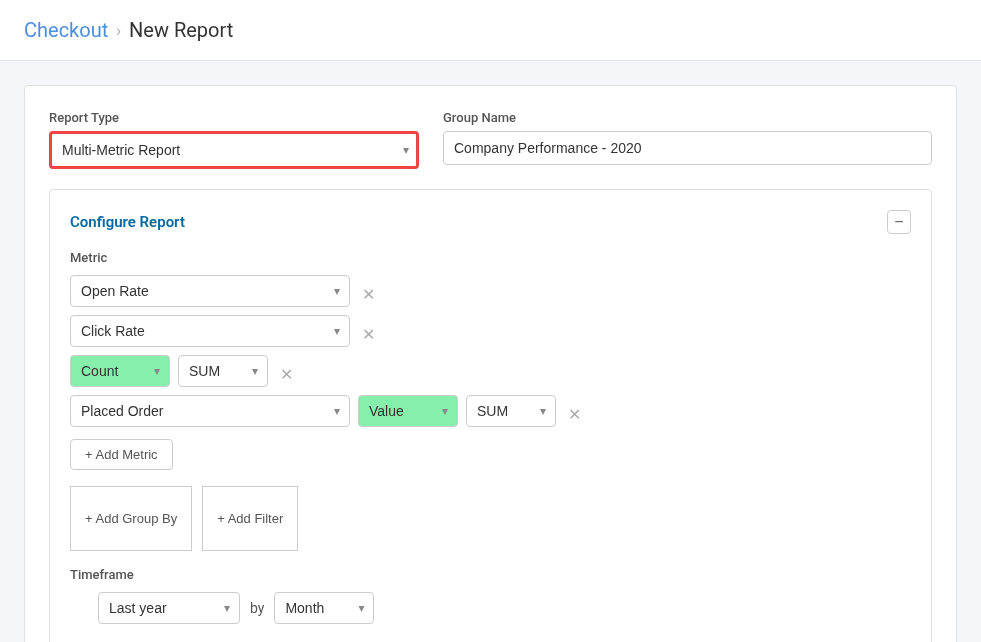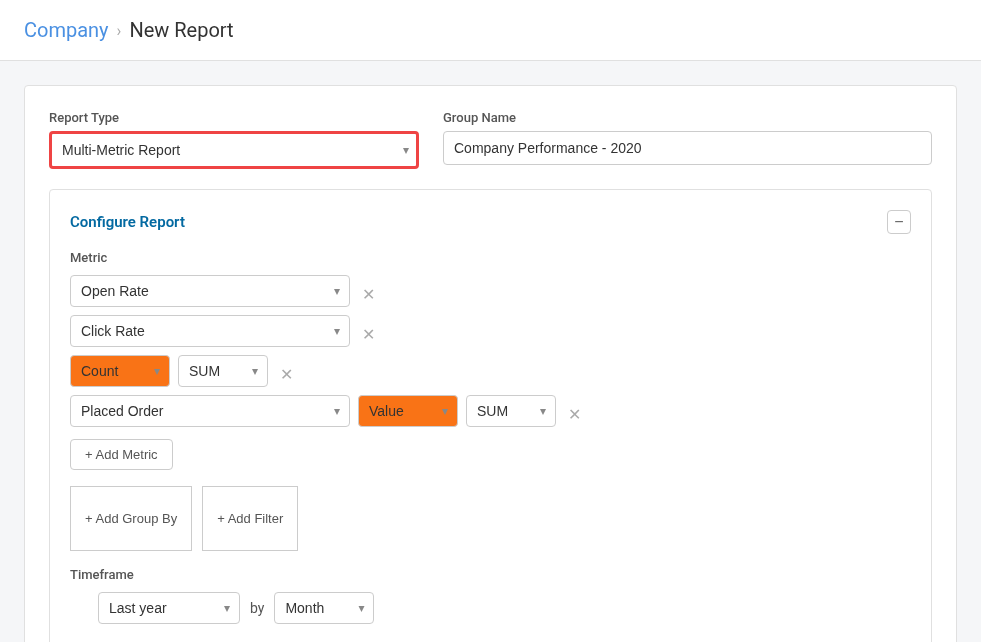--- a/index.html
+++ b/index.html
@@ -156,21 +156,21 @@
       outline: none;
     }
     .agg-select {
       flex: 0 0 100px;
     }
     .agg-select select {
       width: 100%;
       padding: 7px 28px 7px 10px;
       border: 1px solid #ccc;
       border-radius: 4px;
-      background: #f97316;
+      background: #86efac;
       font-size: 14px;
       color: #333;
       appearance: none;
       cursor: pointer;
       outline: none;
     }
     .sum-select {
       flex: 0 0 90px;
     }
     .sum-select select {
@@ -280,21 +280,21 @@
       border-radius: 4px;
       font-size: 14px;
       font-weight: 500;
       cursor: pointer;
     }
   </style>
 </head>
 <body>
 
 <div class="page-header">
-  <span class="breadcrumb-reports">Company</span>
+  <span class="breadcrumb-reports">Checkout</span>
   <span class="breadcrumb-chevron">›</span>
   <span class="breadcrumb-current">New Report</span>
 </div>
 
 <div class="page-content">
   <div class="main-card">
 
     <div class="form-row">
       <div class="form-group report-type">
         <label class="form-label">Report Type</label>

